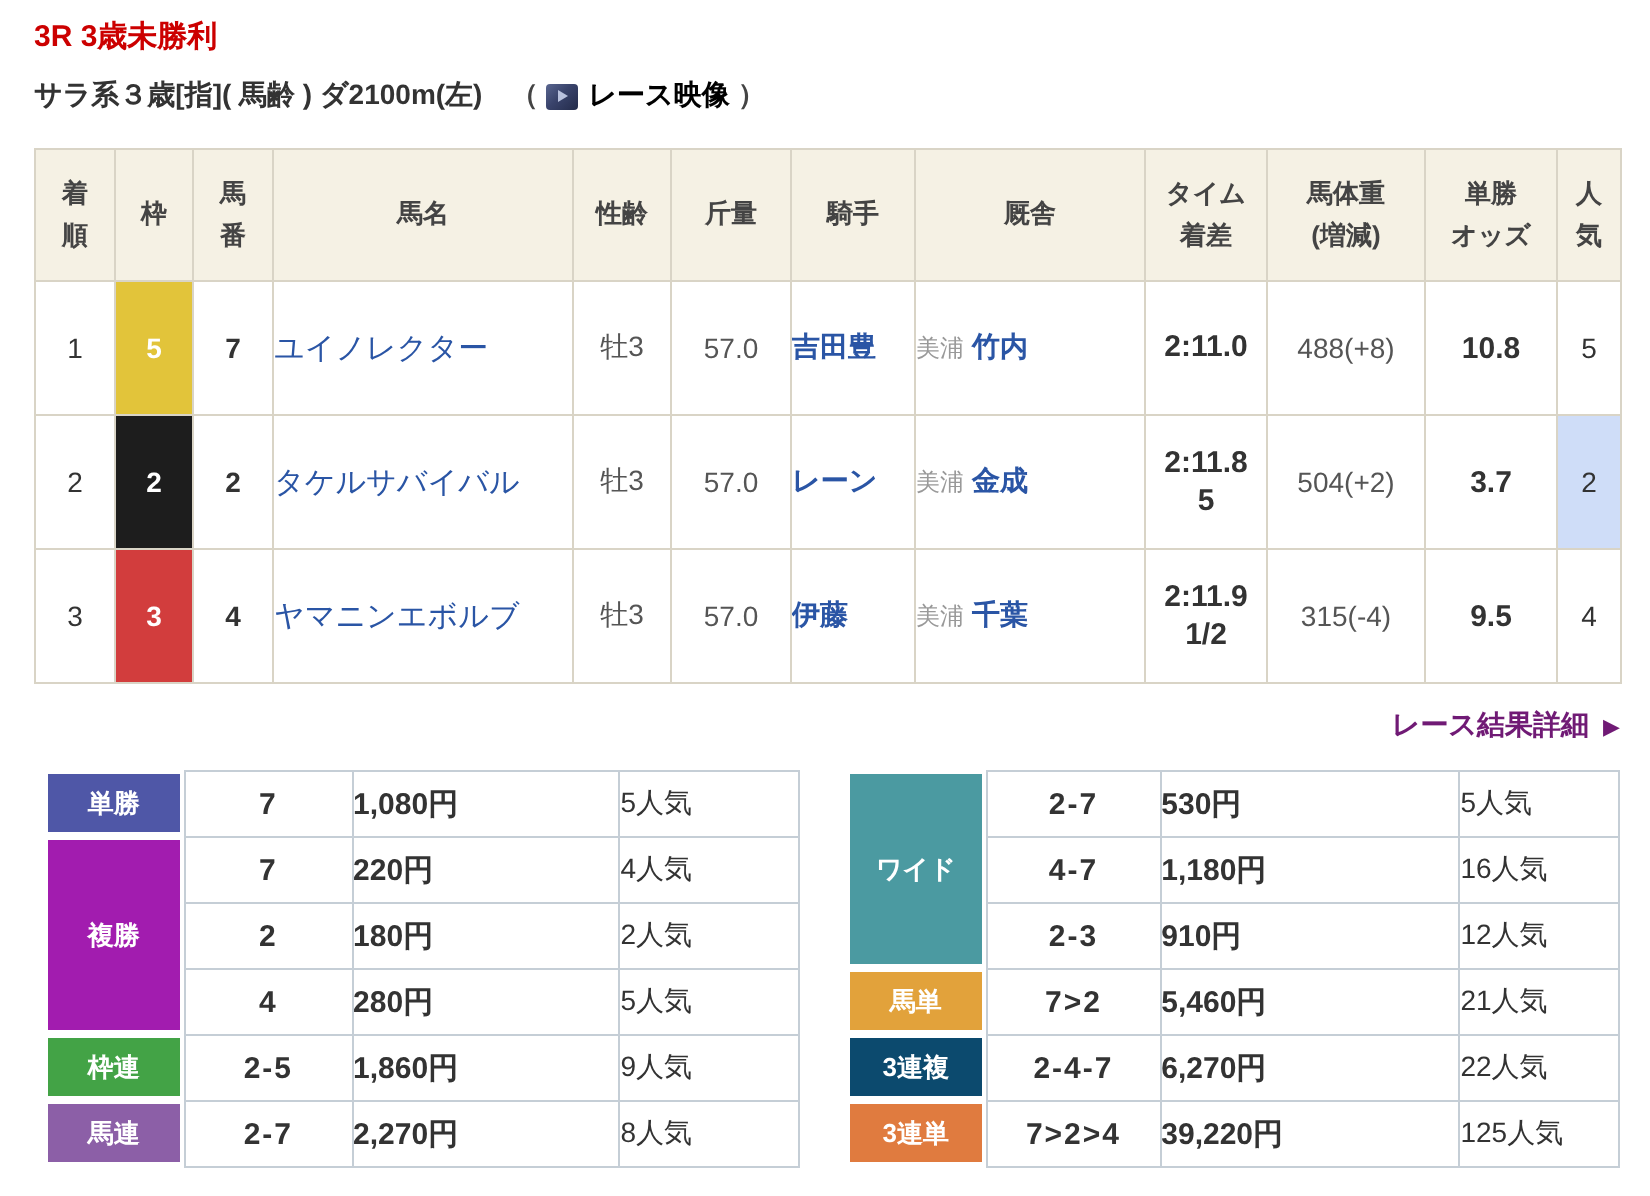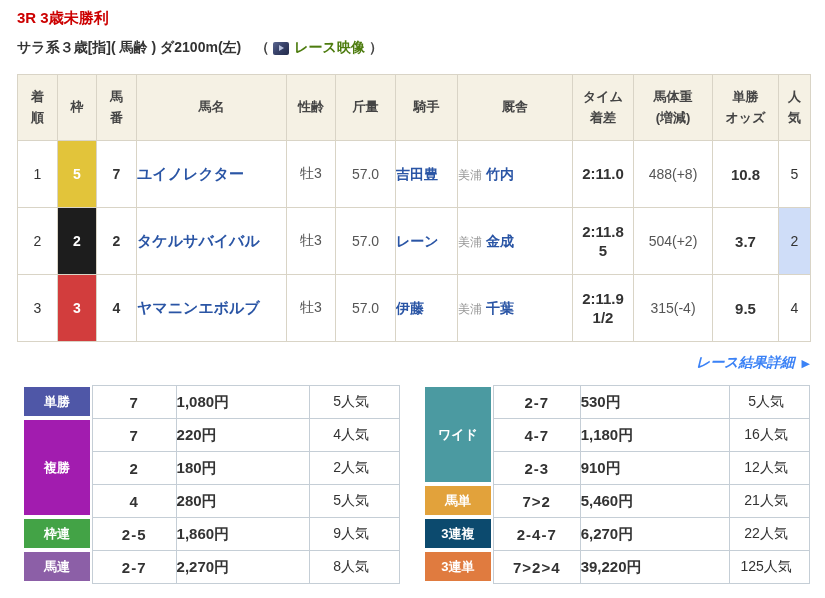--- a/index.html
+++ b/index.html
@@ -14,57 +14,57 @@
 
   .race-sub { margin-top:11px; font-size:14px; font-weight:bold; color:#333;
               display:flex; align-items:center; }
   .race-sub .cond { margin-right:10px; }
   .paren { color:#444; margin:0 4px; }
   .video-icon { width:16px; height:13px; border-radius:2px; margin-right:5px;
     background:linear-gradient(135deg,#5a6690 0%,#39436b 45%,#232b4a 100%);
     display:inline-flex; align-items:center; justify-content:center; }
   .video-icon .tri { width:0; height:0; border-left:5px solid #b9c2de;
     border-top:3px solid transparent; border-bottom:3px solid transparent; margin-left:1px; }
-  .video-link { color:#4d7c0f; text-decoration:none; }
+  .video-link { color:#000000; text-decoration:none; }
 
   table.results { border-collapse:collapse; table-layout:fixed; width:793px; margin-top:17px; }
   .results th, .results td { border:1px solid #d9d4c6; padding:0; overflow:hidden; }
   .results thead th { background:#f5f1e4; font-size:13px; font-weight:bold; color:#444;
     white-space:pre-line; height:66px; line-height:1.6; text-align:center; }
   .results tbody tr { height:67px; background:#fff; }
   .c-pos  { text-align:center; font-size:14px; }
   .c-frame{ text-align:center; font-size:14px; font-weight:bold; color:#fff; }
   .c-num  { text-align:center; font-size:14px; font-weight:bold; color:#333; }
   .c-name { padding-left:12px; }
-  .c-name a { color:#2a55a5; font-weight:bold; font-size:15px; text-decoration:none;margin-top:48px; }
+  .c-name a { color:#2a55a5; font-weight:normal; font-size:15px; text-decoration:none;margin-top:48px; }
   .c-sex, .c-wt, .c-bw { text-align:center; font-size:14px; color:#555; }
   .c-jockey { padding-left:9px; }
   .c-jockey a { color:#2a55a5; font-weight:bold; font-size:14px; text-decoration:none; }
   .c-stable { padding-left:9px; }
   .c-stable .area { color:#999; font-size:12px; margin-right:4px; }
   .c-stable a { color:#2a55a5; font-weight:bold; font-size:14px; text-decoration:none; }
   .c-time { text-align:center; font-weight:bold; font-size:15px; line-height:1.3; }
   .c-odds { text-align:center; font-weight:bold; font-size:15px; }
   .c-pop  { text-align:center; font-size:14px; }
 
   .detail-link { width:793px; text-align:right; margin-top:12px; font-size:14px; font-weight:bold; }
-  .detail-link a { color:#3b82f6; text-decoration:none;font-style:italic; }
+  .detail-link a { color:#701a75; text-decoration:none; }
   .detail-link .arr { font-size:11px; margin-left:7px; }
 
   .payouts { display:flex; margin-top:13px; margin-left:5px; gap:23px; }
   .payout { display:flex; }
   .labels { width:70px; display:flex; flex-direction:column; }
   .plabel { border:2px solid #fff; color:#fff; font-weight:bold; font-size:13px;
     display:flex; align-items:center; justify-content:center; }
   .plabel.h1 { height:33px; } .plabel.h3 { height:99px; }
   table.ptable { border-collapse:collapse; }
   .ptable td { border:1px solid #c5ced6; height:33px; padding:0; font-size:14px; color:#333; background:#fff; }
   .ptable .combo { text-align:center; font-weight:bold; font-size:15px; letter-spacing:1px; }
   .ptable .amt   { padding-right:18px; font-weight:bold; font-size:15px; }
-  .ptable .pop   { text-align:center; padding-right:7px; }
+  .ptable .pop   { text-align:left; padding-right:7px; }
   .pl .combo { width:84px; } .pl .amt { width:134px; } .pl .pop { width:90px; }
   .pr .combo { width:87px; } .pr .amt { width:150px; } .pr .pop { width:80px; }
 </style>
 </head>
 <body>
 
 <div class="wrap">
 
   <h1 class="race-title">3R 3歳未勝利</h1>
 

